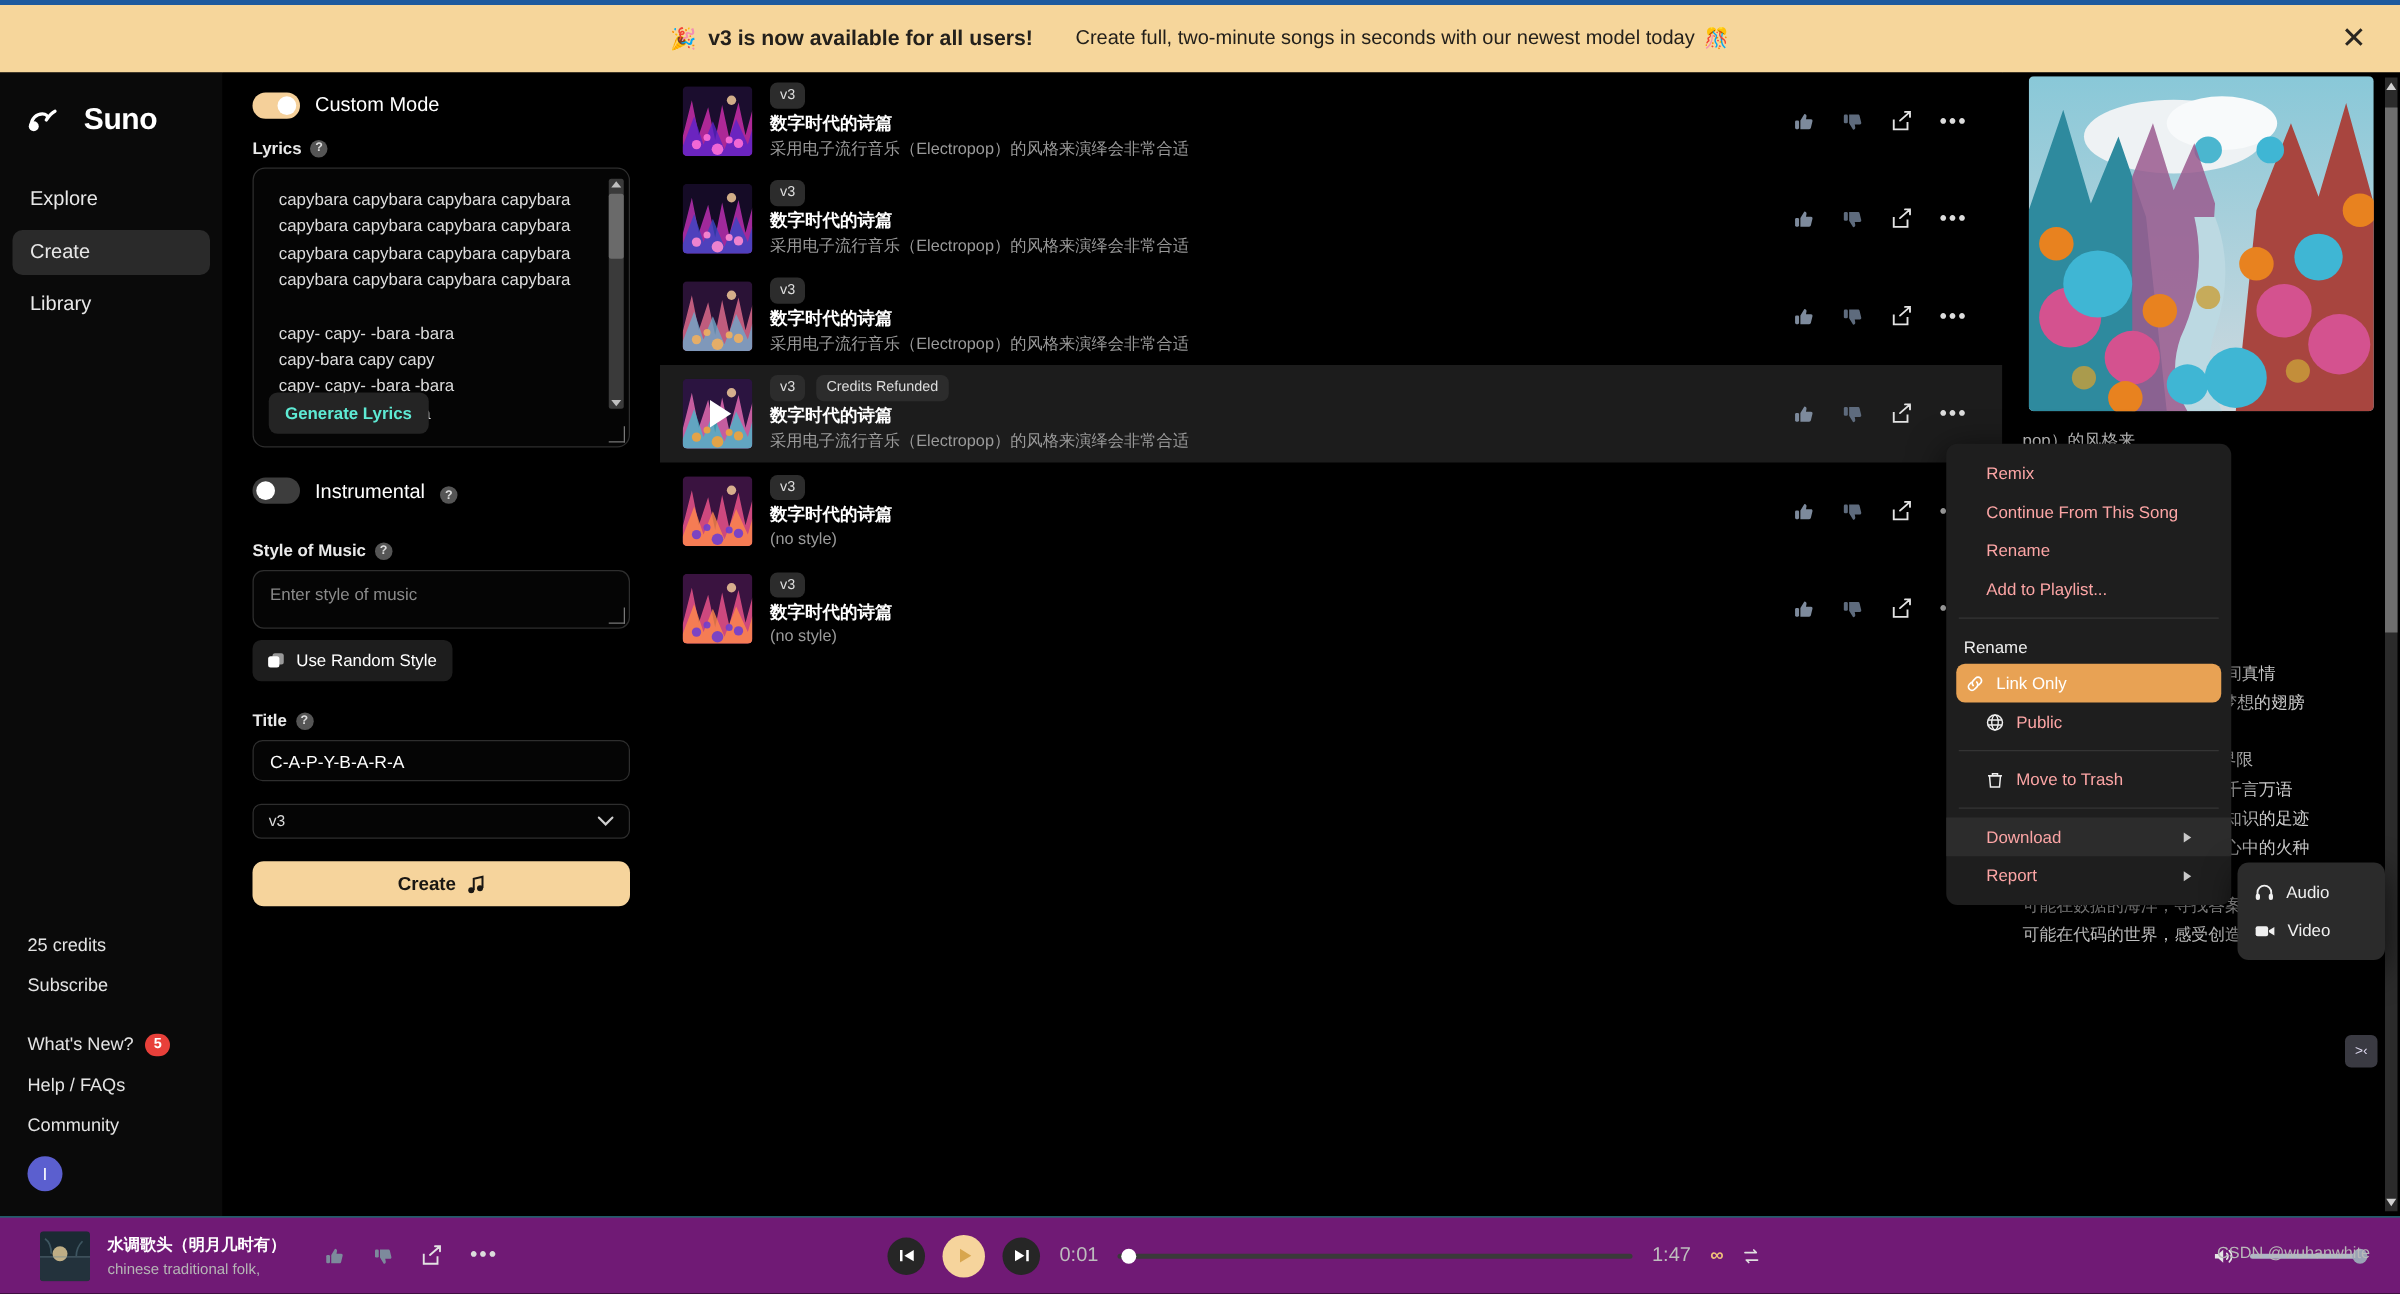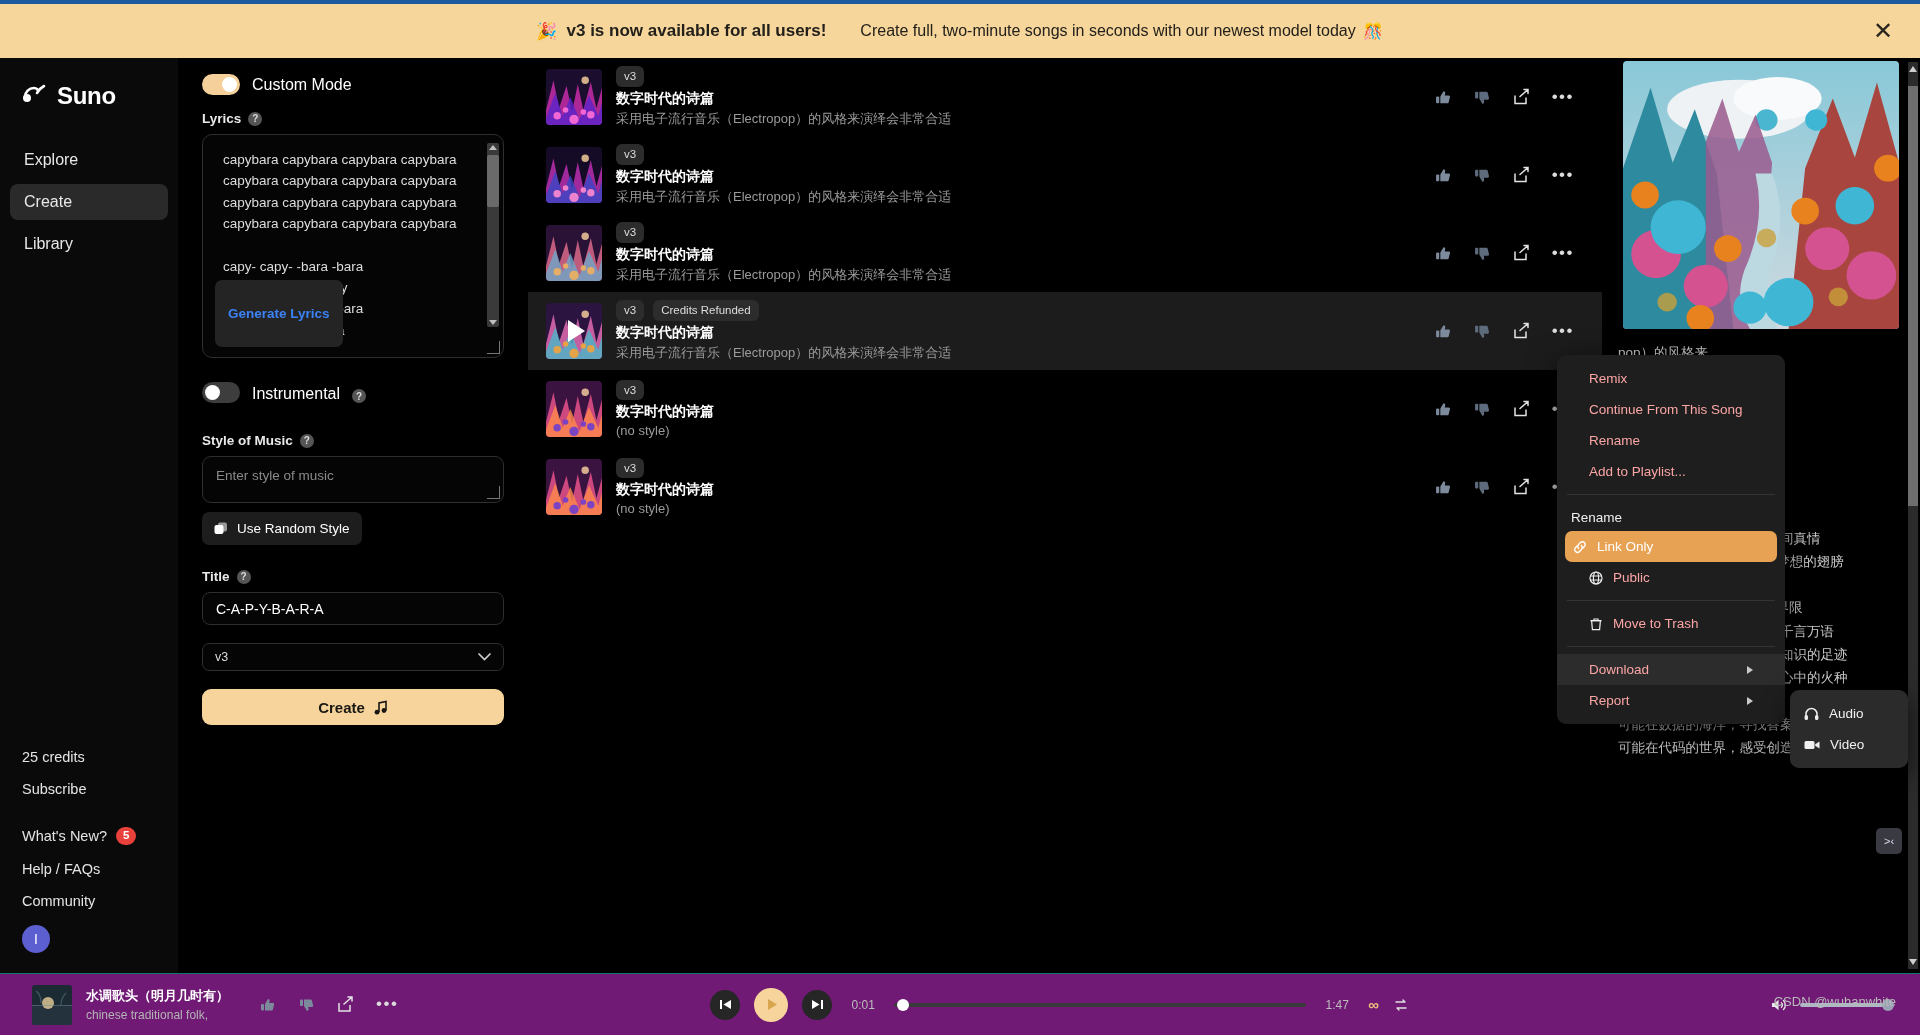--- a/index.html
+++ b/index.html
@@ -24,21 +24,21 @@
     position:absolute; right:22px; top:50%; transform:translateY(-50%);
     font-size:24px; line-height:1; color:#2a2620; cursor:pointer;
     width:30px; height:30px; display:flex; align-items:center; justify-content:center;
   }
 
   
   #sidebar {
     position:absolute; left:0; top:58px; width:178px; bottom:62px;
     background:#0a0a0a; padding:24px 0 0 0;
   }
-  .brand { display:flex; align-items:flex-start; gap:9px; padding:0 22px; margin-bottom:32px; }
+  .brand { display:flex; align-items:center; gap:19px; padding:0 22px; margin-bottom:32px; }
   .brand .logo { width:26px; height:22px; }
   .brand .brand-name { font-size:24px; color:#fff; font-weight:600; letter-spacing:-.3px; }
   .nav-item {
     display:block; margin:0 10px 6px 10px; padding:9px 14px;
     border-radius:8px; color:#e8e8e8; font-size:16px; cursor:pointer;
   }
   .nav-item.active { background:#2a2a2a; }
   .side-bottom { position:absolute; bottom:20px; left:0; width:178px; padding:0 22px; }
   .side-bottom .s-line { font-size:14.5px; color:#e4e4e4; margin-bottom:16px; cursor:pointer; display:flex; align-items:center; gap:9px;}
   .side-bottom .gap { height:14px; }
@@ -87,22 +87,22 @@
   .lyr-scroll .arr { position:absolute; left:2px; width:0;height:0; border-left:4px solid transparent;border-right:4px solid transparent; }
   .lyr-scroll .arr.up { top:2px; border-bottom:5px solid #bfbfbf; }
   .lyr-scroll .arr.dn { bottom:2px; border-top:5px solid #bfbfbf; }
   .resize-grip {
     position:absolute; right:3px; bottom:3px; width:13px; height:13px;
     border-right:1px solid #777; border-bottom:1px solid #777;
     transform:skewX(0deg);
   }
   .gen-lyrics-btn {
     position:absolute; left:12px; bottom:10px;
-    background:#242424; color:#3b82f6; font-size:13.5px; font-weight:bold;
-    border:none; border-radius:7px; padding:26px 13px; cursor:pointer;
+    background:#242424; color:#5eead4; font-size:13.5px; font-weight:bold;
+    border:none; border-radius:7px; padding:9px 13px; cursor:pointer;
   }
   .ta-style {
     width:100%; height:47px; background:#050505; border:1px solid #2e2e2e;
     border-radius:9px; color:#8a8a8a; font-size:13.5px; padding:11px 13px;
     position:relative; margin-bottom:0;
   }
   .rand-btn {
     background:#1d1d1d; color:#fff; font-size:13.5px; font-weight:normal;
     border:none; border-radius:7px; padding:9px 12px; cursor:pointer;
     display:inline-flex; align-items:center; gap:8px; margin-top:9px;
@@ -197,21 +197,21 @@
     display:flex; align-items:center;
   }
   .pl-left { display:flex; align-items:center; gap:14px; padding-left:32px; width:560px; }
   .pl-cover { width:40px; height:40px; border-radius:3px; flex:none;}
   .pl-title { font-size:13px; font-weight:bold; color:#fff; }
   .pl-sub { font-size:12px; color:#b5b5b5; margin-top:3px;}
   .pl-actions { display:flex; align-items:center; gap:22px; margin-left:16px;}
   .pl-center { flex:1; display:flex; align-items:center; justify-content:center; gap:14px;}
   .rnd-btn { width:30px;height:30px;border-radius:50%;background:#262626;display:flex;align-items:center;justify-content:center;cursor:pointer;}
   .play-btn { width:34px;height:34px;border-radius:50%;background:#f6d49c;display:flex;align-items:center;justify-content:center;cursor:pointer;}
-  .time { font-size:12px; color:#bdbdbd; width:34px; text-align:center;}
+  .time { font-size:16px; color:#bdbdbd; width:34px; text-align:center;}
   .track { position:relative; width:412px; height:4px; background:#3a3a3a; border-radius:2px;}
   .track .knob { position:absolute; left:-1px; top:-4px; width:12px;height:12px;border-radius:50%;background:#fff;}
   .pl-right { width:360px; display:flex; align-items:center; justify-content:flex-end; gap:12px; padding-right:28px; position:relative;}
   .vol-track { width:92px; height:4px; background:#aeb7c6; border-radius:2px; position:relative;}
   .vol-track .knob { position:absolute; right:-2px; top:-4px; width:12px;height:12px;border-radius:50%;background:#9aa3b5;}
   .watermark { position:absolute; right:24px; bottom:4px; font-size:13px; color:#b9b9b9;}
   .inf { color:#f0c27a; font-size:15px; font-weight:bold; cursor:pointer;}
   svg { display:block; }
 </style>
 </head>

